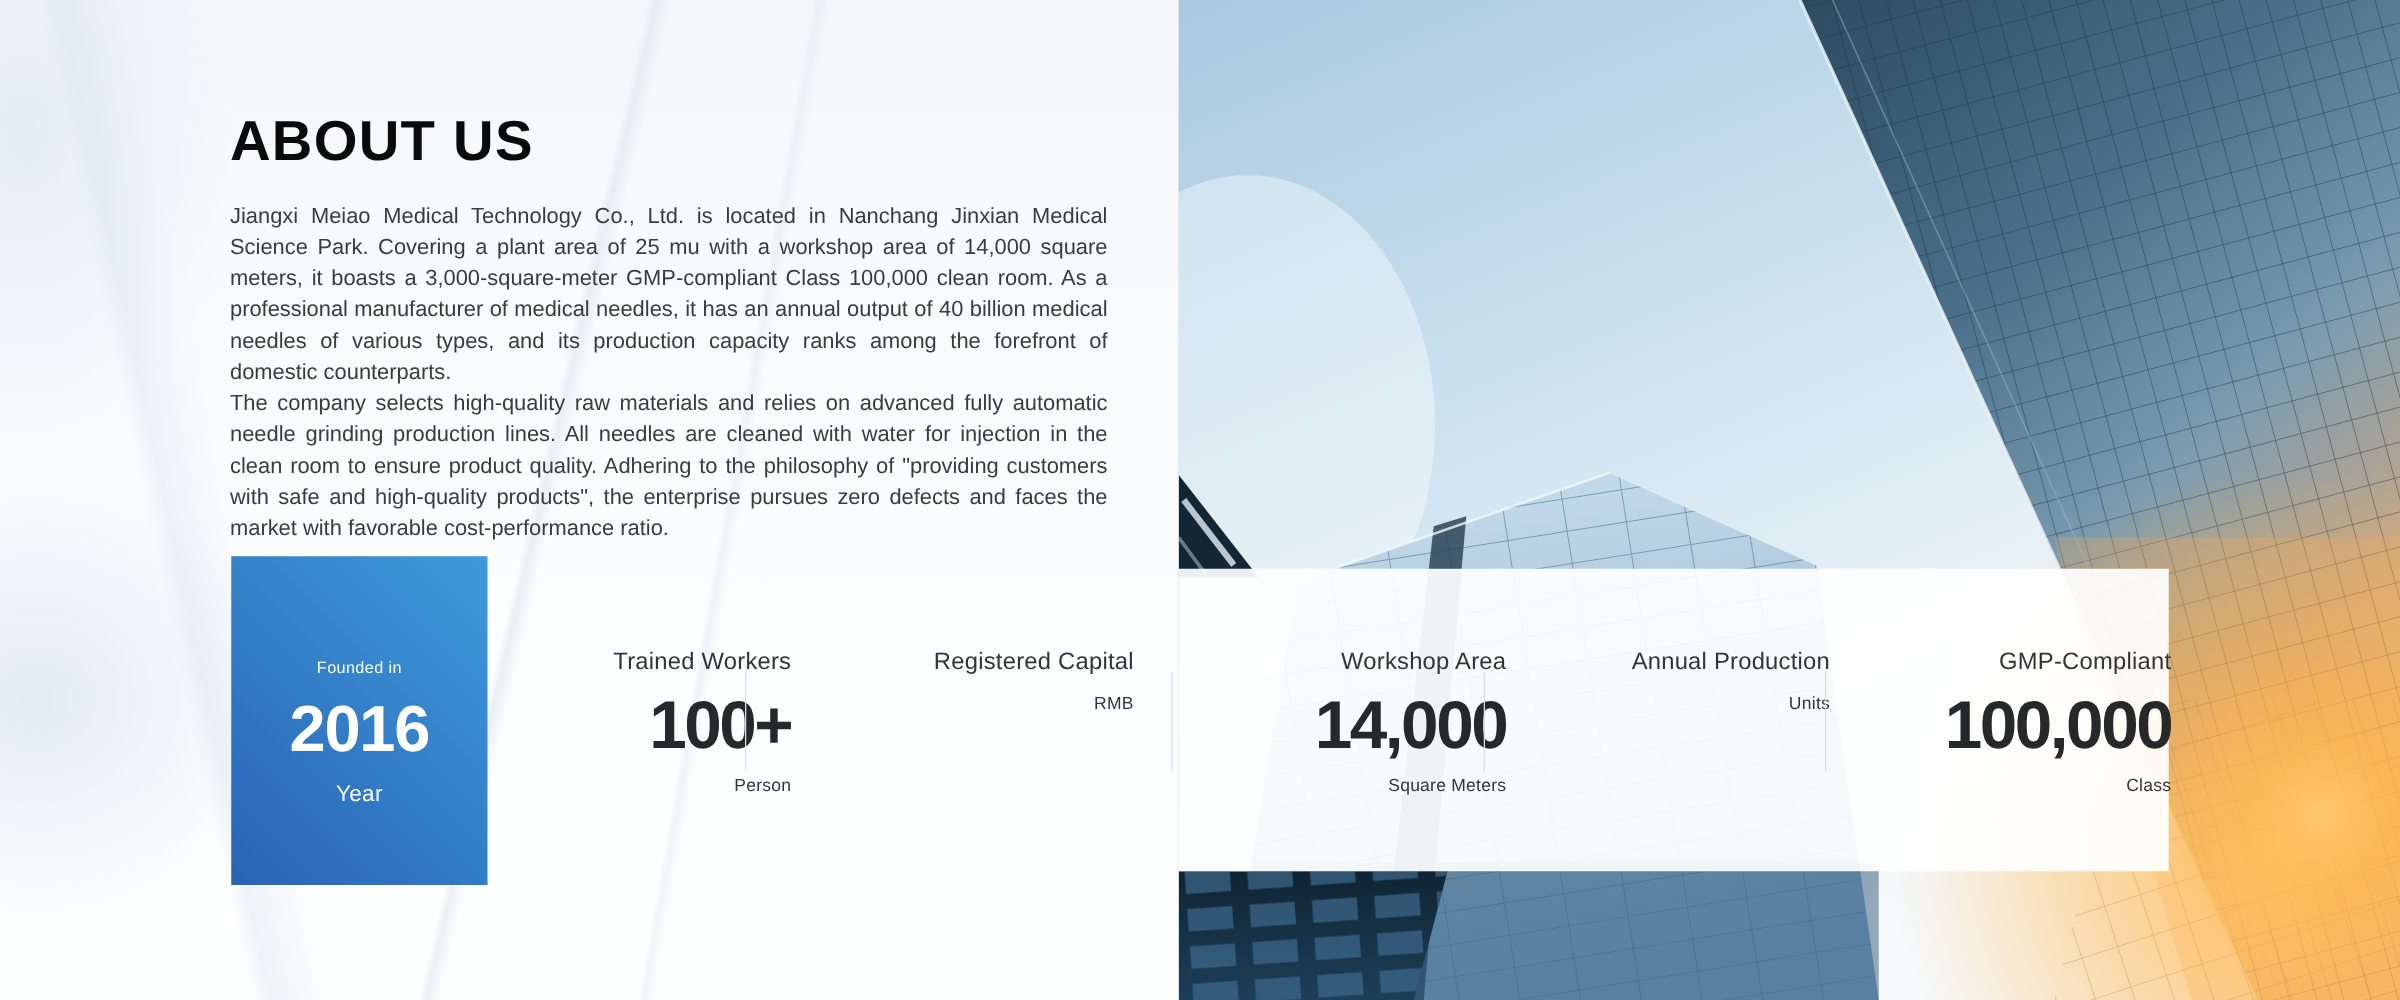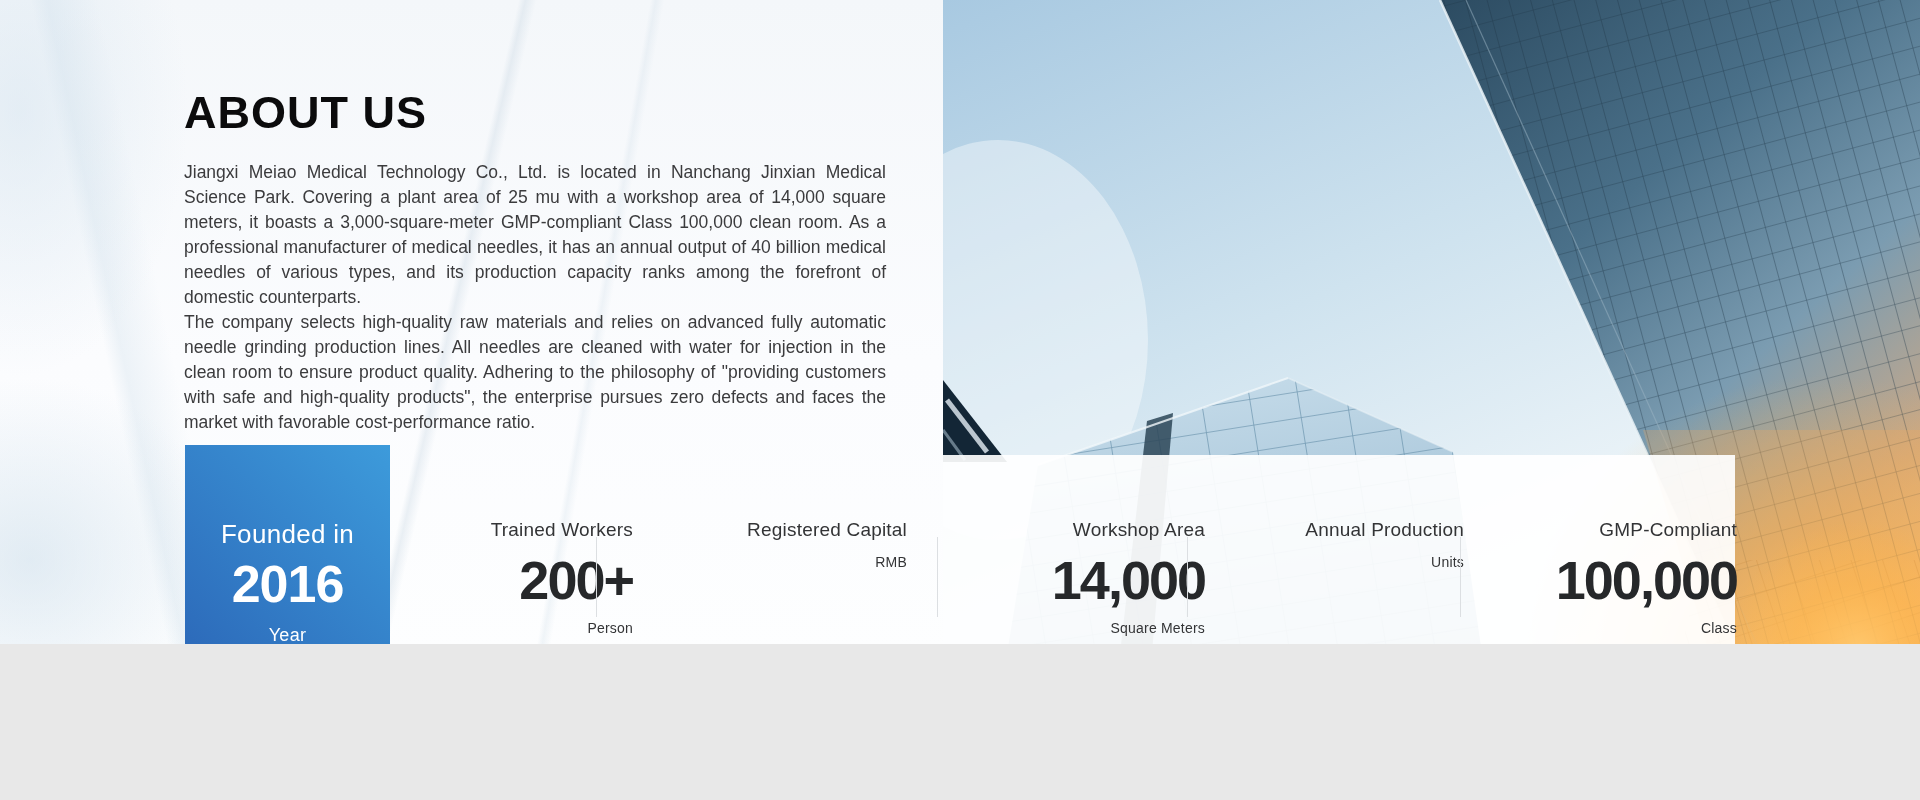--- a/index.html
+++ b/index.html
@@ -1,17 +1,17 @@
 <!DOCTYPE html>
 <html><head>
 <meta charset="utf-8">
 <style>
   html,body{margin:0;padding:0;background:#e8e8e8;}
   .page{
-    position:relative;width:1920px;height:644px;overflow:hidden;
+    position:relative;width:1920px;height:800px;overflow:hidden;
     font-family:"Liberation Sans","DejaVu Sans",sans-serif;
     background:#a3a3a3;
   }
   
   .left-bg{
     position:absolute;left:0;top:0;width:943px;height:800px;z-index:0;
     background-image:
       radial-gradient(ellipse 280px 260px at 30px 560px, rgba(203,221,234,0.55), rgba(203,221,234,0) 70%),
       radial-gradient(ellipse 240px 380px at 20px 110px, rgba(210,226,238,0.5), rgba(210,226,238,0) 70%),
       linear-gradient(103deg, rgba(0,0,0,0) 46%, rgba(198,213,225,0.35) 46.6%, rgba(0,0,0,0) 47.6%),
@@ -36,21 +36,21 @@
   .content p{
     margin:0;font-size:17.5px;line-height:1.43;color:#3b3b3d;
     text-align:justify;
   }
   
   .founded-card{
     position:absolute;left:185px;top:445px;width:205px;height:263px;z-index:3;
     background:linear-gradient(225deg,#3d9bdb 0%,#2a63b5 100%);
     color:#ffffff;text-align:center;box-sizing:border-box;padding-top:78px;
   }
-  .founded-card .f-label{font-size:26px;line-height:22px;font-weight:400;letter-spacing:.3px;}
+  .founded-card .f-label{font-size:13px;line-height:22px;font-weight:400;letter-spacing:.3px;}
   .founded-card .f-value{font-size:52px;line-height:58px;font-weight:700;letter-spacing:-1px;margin-top:10px;}
   .founded-card .f-unit{font-size:18px;line-height:20px;margin-top:12px;letter-spacing:.3px;}
   
   .stat{position:absolute;top:518px;width:280px;text-align:right;z-index:3;}
   .stat .s-label{font-size:19px;line-height:24px;color:#333436;letter-spacing:.2px;}
   .stat .s-value{font-size:54px;line-height:56px;font-weight:700;color:#26282a;letter-spacing:-2px;margin-top:10px;}
   .stat .s-unit{font-size:14px;line-height:24px;color:#333436;margin-top:8px;letter-spacing:.2px;}
   .stat-1{left:353px;} .stat-2{left:627px;} .stat-3{left:925px;} .stat-4{left:1184px;} .stat-5{left:1457px;}
   .divider{position:absolute;top:537px;width:1px;height:80px;background:#dcdfe2;z-index:3;}
   .div-1{left:596px;} .div-2{left:937px;} .div-3{left:1187px;} .div-4{left:1460px;}
@@ -153,21 +153,21 @@
   </div>
 
   <div class="founded-card">
     <div class="f-label">Founded in</div>
     <div class="f-value">2016</div>
     <div class="f-unit">Year</div>
   </div>
 
   <div class="stat stat-1">
     <div class="s-label">Trained Workers</div>
-    <div class="s-value">200+</div>
+    <div class="s-value">100+</div>
     <div class="s-unit">Person</div>
   </div>
   <div class="divider div-1"></div>
 
   <div class="stat stat-2">
     <div class="s-label">Registered Capital</div>
     <div class="s-unit">RMB</div>
   </div>
   <div class="divider div-2"></div>
 

